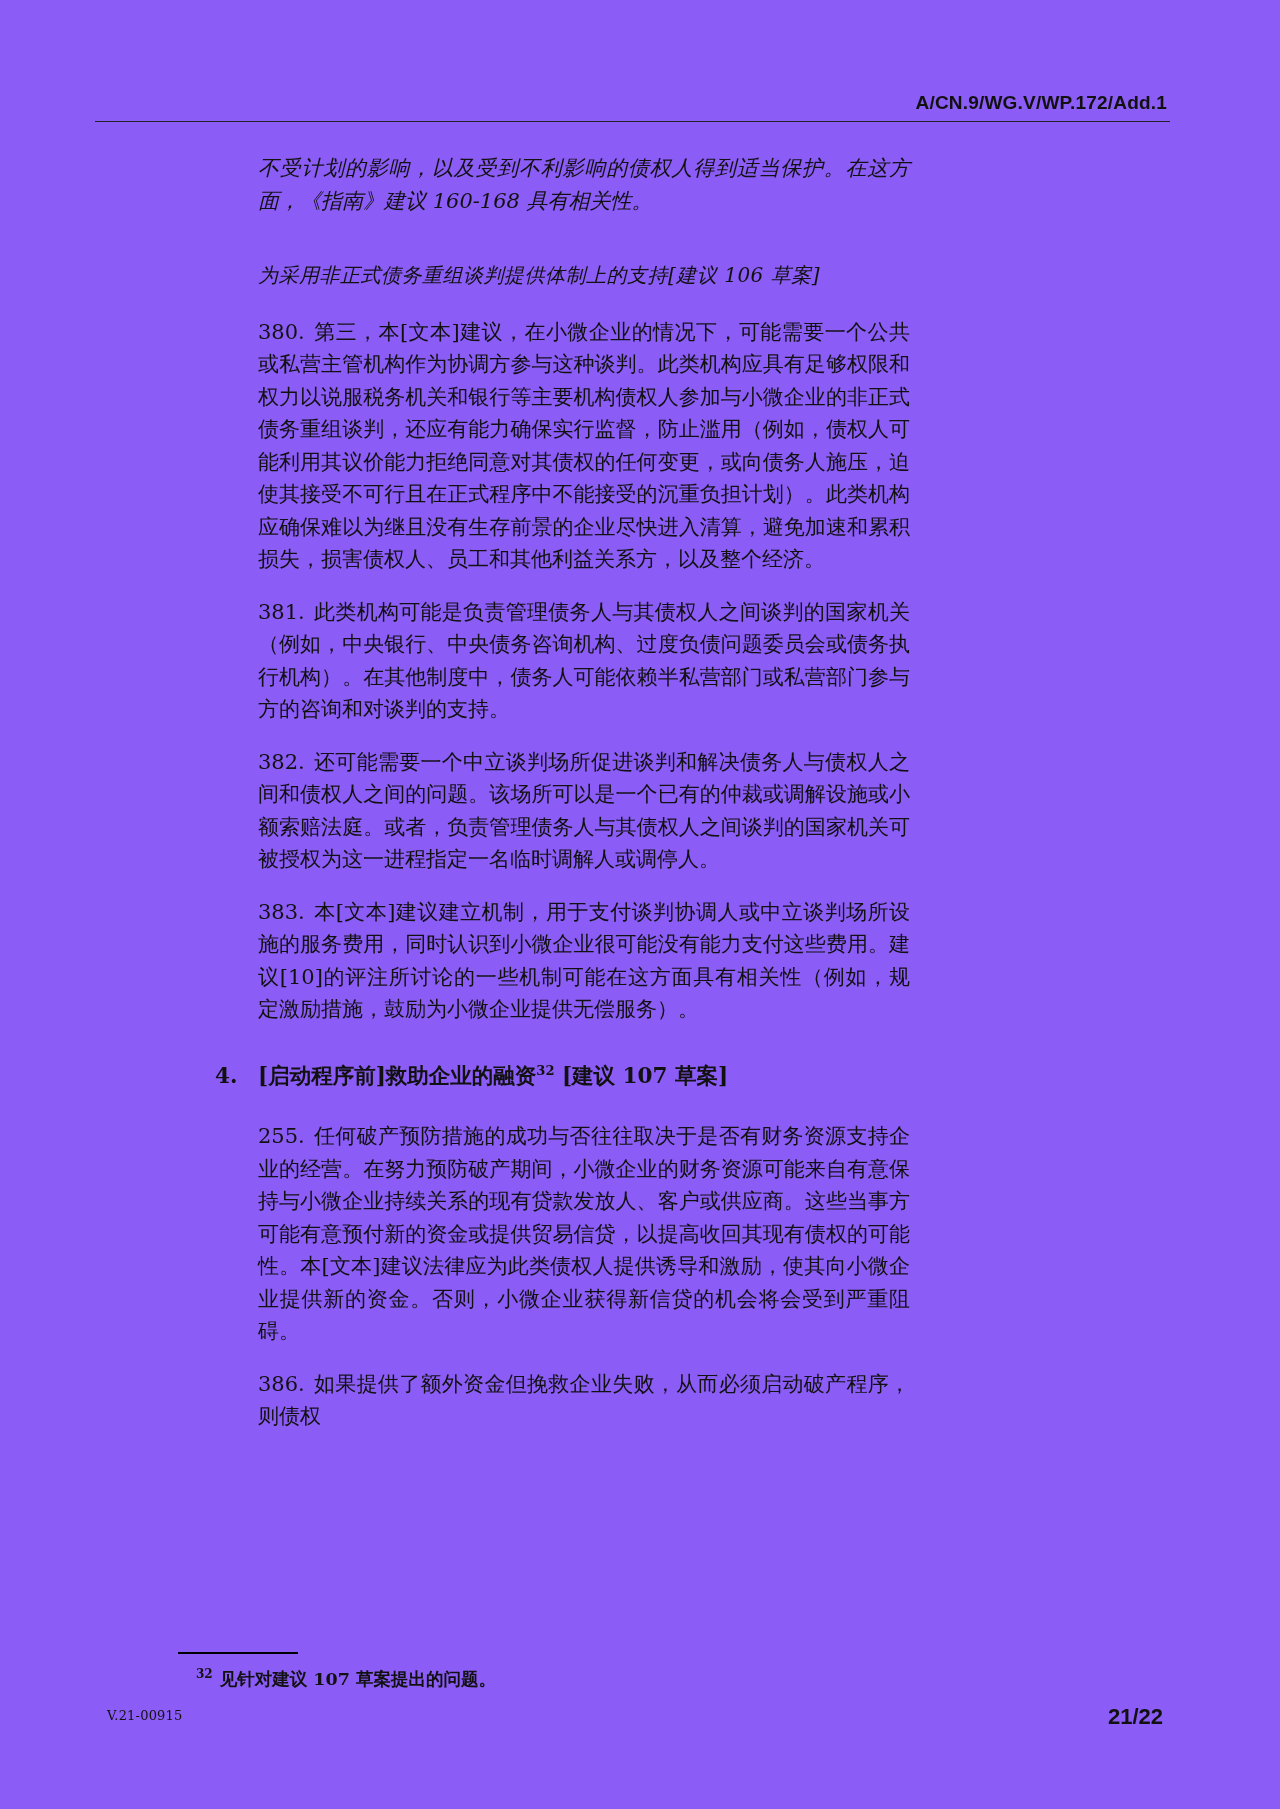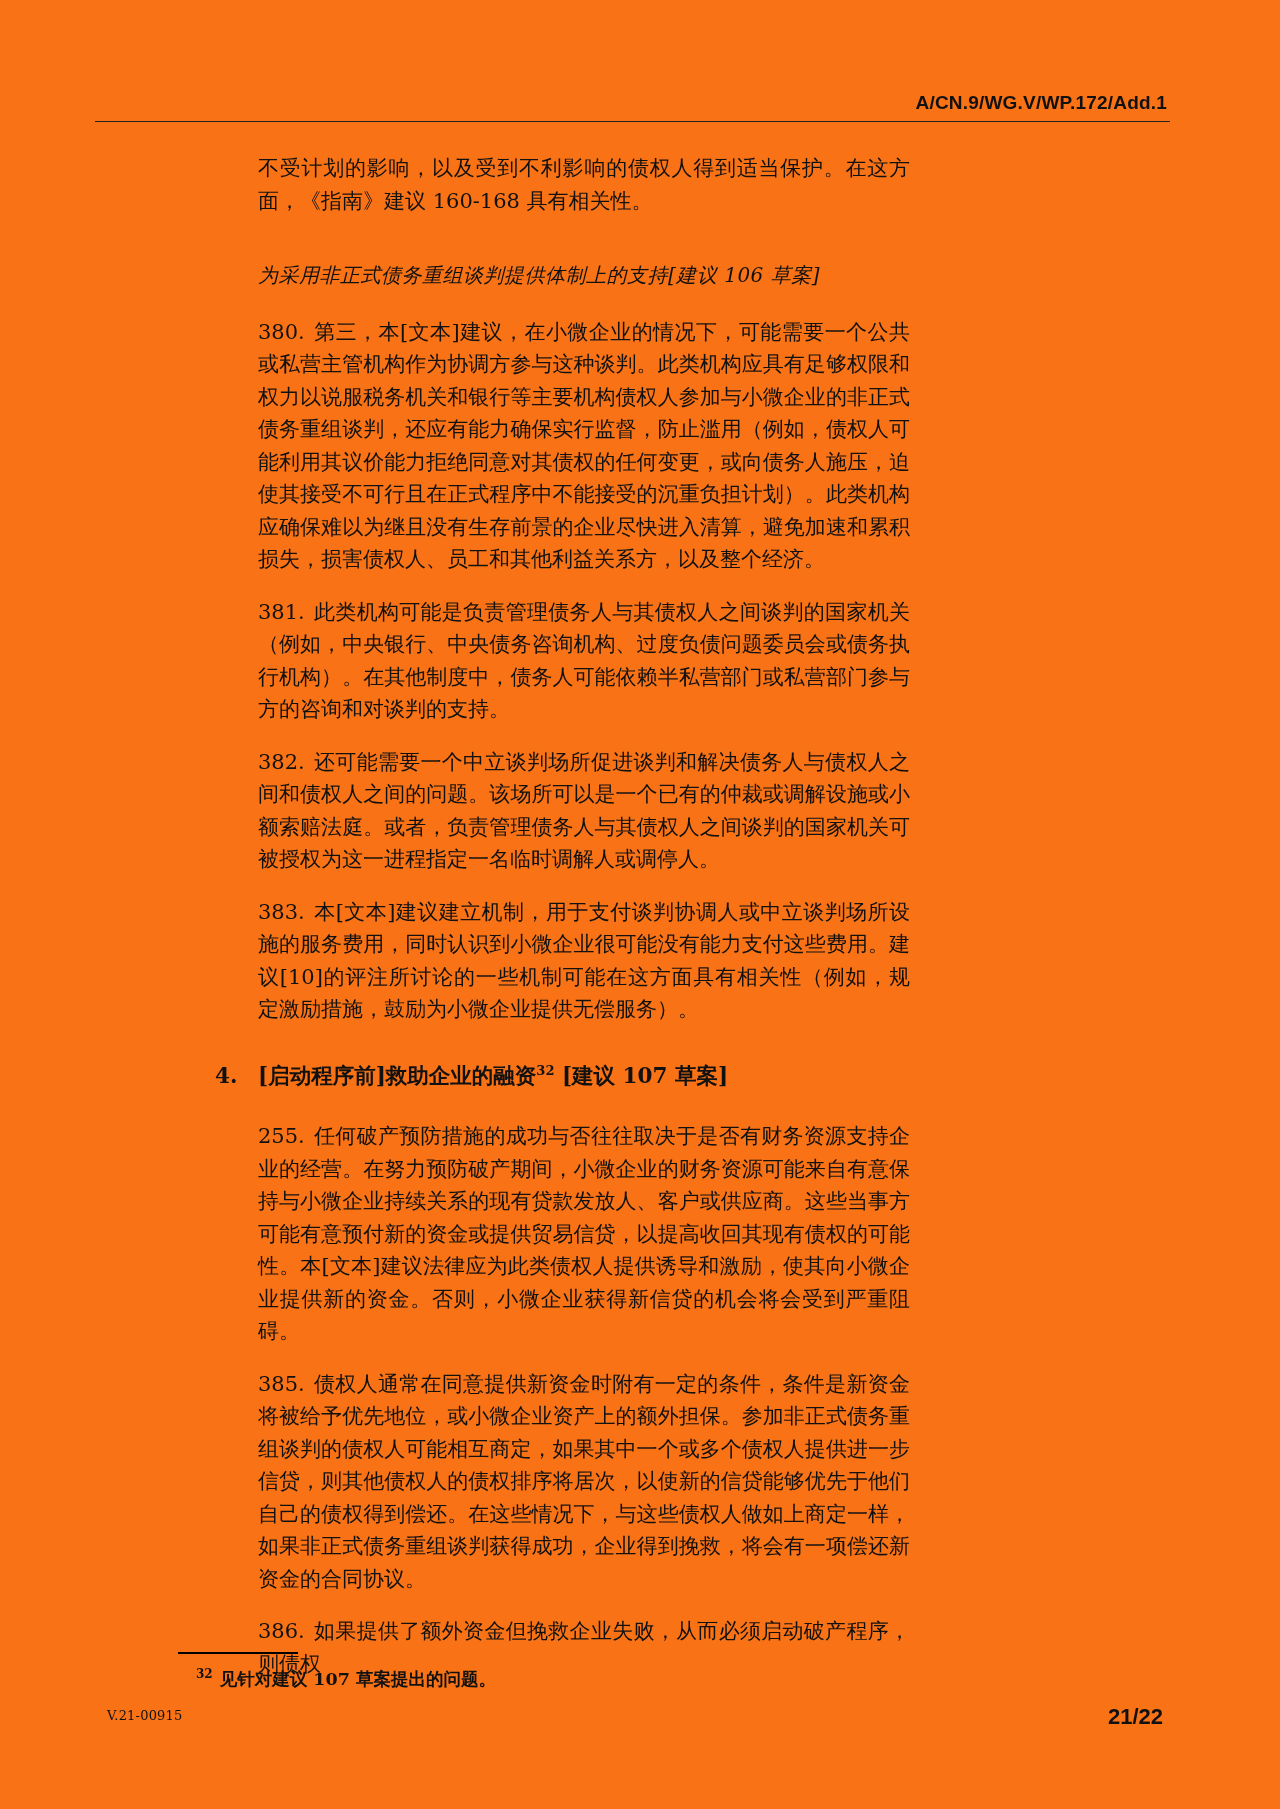--- a/index.html
+++ b/index.html
@@ -2,21 +2,21 @@
 <html><head>
 <meta charset="utf-8">
 <style>
   * { margin: 0; padding: 0; box-sizing: border-box; }
   html, body { background: #e8e8e8; }
   .page {
     position: relative;
     width: 1280px;
     height: 1809px;
     margin: 0 auto;
-    background: #f97316;
+    background: #8b5cf6;
     font-family: "DejaVu Serif", "Liberation Serif", serif;
     color: #111111;
     overflow: hidden;
   }
   
   .doc-symbol {
     position: absolute;
     top: 92px;
     right: 113px;
     font-family: "Liberation Sans", "DejaVu Sans", sans-serif;
@@ -39,21 +39,21 @@
     width: 652px;
     font-size: 21px;
     line-height: 32.5px;
   }
   .content p.body-para {
     text-align: justify;
     text-align-last: left;
     margin-bottom: 20px;
   }
   .para-num { margin-right: 9px; }
-  .intro-para { margin-bottom: 42px !important; }
+  .intro-para { margin-bottom: 42px !important; font-style: italic; }
   .sub-heading {
     font-style: italic;
     font-size: 20px;
     letter-spacing: 0.5px;
     margin-bottom: 24px;
     white-space: nowrap;
   }
   .section-heading {
     font-weight: bold;
     font-size: 21.5px;
@@ -128,21 +128,20 @@
     <p class="body-para"><span class="para-num">381.</span><span>此类机构可能是负责管理债务人与其债权人之间谈判的国家机关（例如，中央银行、中央债务咨询机构、过度负债问题委员会或债务执行机构）。在其他制度中，债务人可能依赖半私营部门或私营部门参与方的咨询和对谈判的支持。</span></p>
 
     <p class="body-para"><span class="para-num">382.</span><span>还可能需要一个中立谈判场所促进谈判和解决债务人与债权人之间和债权人之间的问题。该场所可以是一个已有的仲裁或调解设施或小额索赔法庭。或者，负责管理债务人与其债权人之间谈判的国家机关可被授权为这一进程指定一名临时调解人或调停人。</span></p>
 
     <p class="body-para"><span class="para-num">383.</span><span>本[文本]建议建立机制，用于支付谈判协调人或中立谈判场所设施的服务费用，同时认识到小微企业很可能没有能力支付这些费用。建议[10]的评注所讨论的一些机制可能在这方面具有相关性（例如，规定激励措施，鼓励为小微企业提供无偿服务）。</span></p>
 
     <div class="section-heading"><span class="sec-num">4.</span><span>[启动程序前]救助企业的融资</span><span class="fn-ref-sup">32</span><span> [建议 107 草案]</span></div>
 
     <p class="body-para"><span class="para-num">255.</span><span>任何破产预防措施的成功与否往往取决于是否有财务资源支持企业的经营。在努力预防破产期间，小微企业的财务资源可能来自有意保持与小微企业持续关系的现有贷款发放人、客户或供应商。这些当事方可能有意预付新的资金或提供贸易信贷，以提高收回其现有债权的可能性。本[文本]建议法律应为此类债权人提供诱导和激励，使其向小微企业提供新的资金。否则，小微企业获得新信贷的机会将会受到严重阻碍。</span></p>
 
-    <p class="body-para"><span class="para-num">385.</span><span>债权人通常在同意提供新资金时附有一定的条件，条件是新资金将被给予优先地位，或小微企业资产上的额外担保。参加非正式债务重组谈判的债权人可能相互商定，如果其中一个或多个债权人提供进一步信贷，则其他债权人的债权排序将居次，以使新的信贷能够优先于他们自己的债权得到偿还。在这些情况下，与这些债权人做如上商定一样，如果非正式债务重组谈判获得成功，企业得到挽救，将会有一项偿还新资金的合同协议。</span></p>
 
     <p class="body-para"><span class="para-num">386.</span><span>如果提供了额外资金但挽救企业失败，从而必须启动破产程序，则债权</span></p>
 
   </div>
 
   <div class="footnote-sep"></div>
 
   <div class="footnote"><span class="fn-sup">32</span><span>见针对建议 107 草案提出的问题。</span></div>
 
   <div class="footer-docnum">V.21-00915</div>

